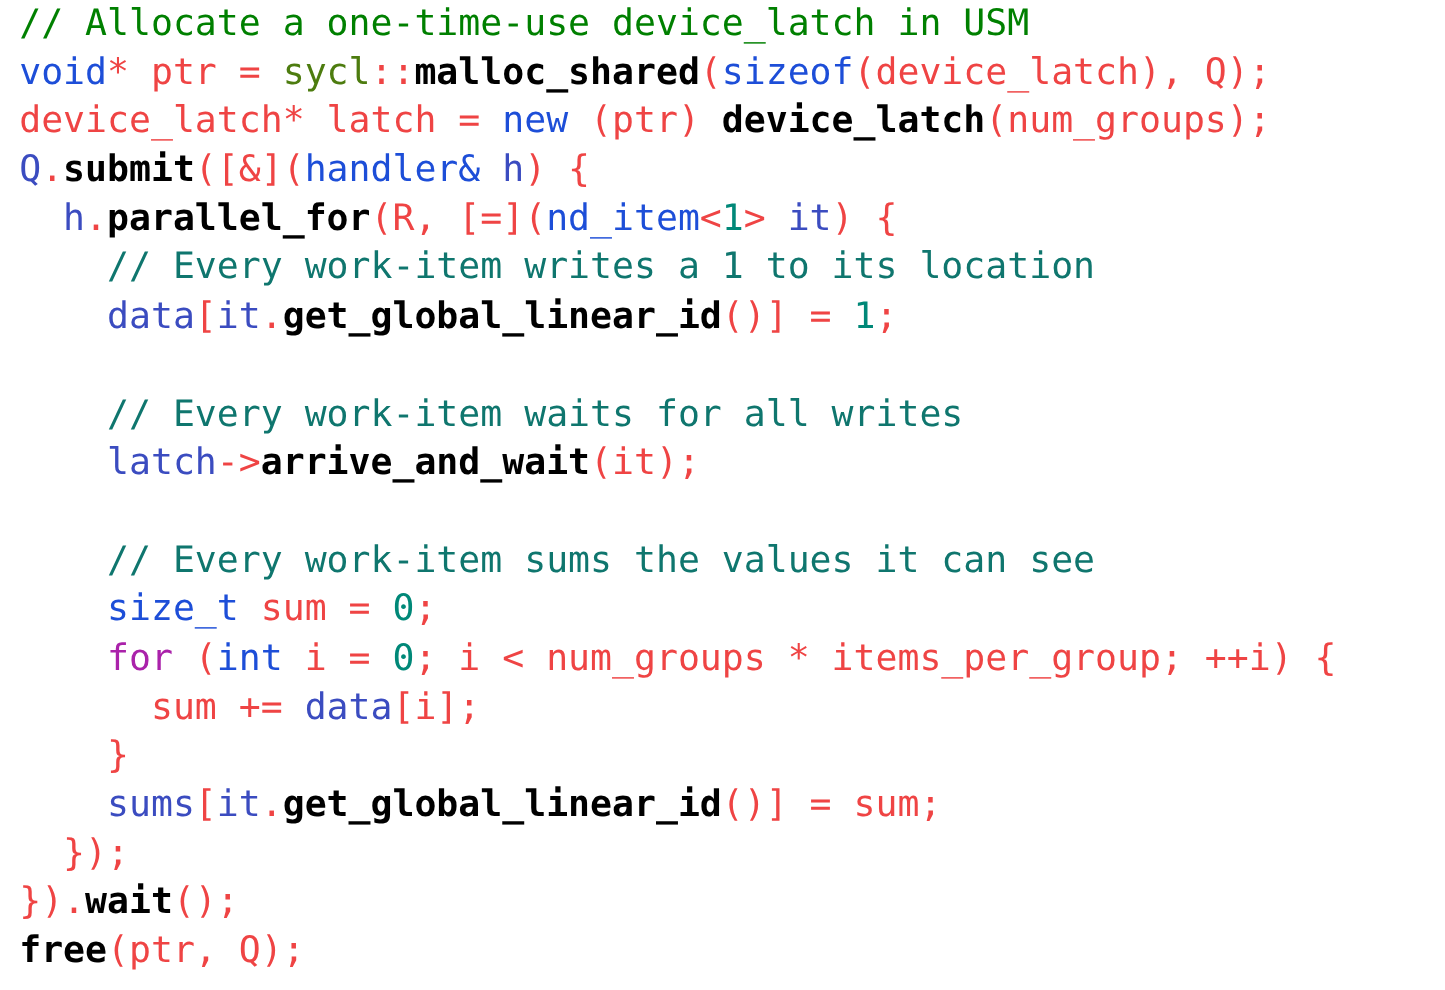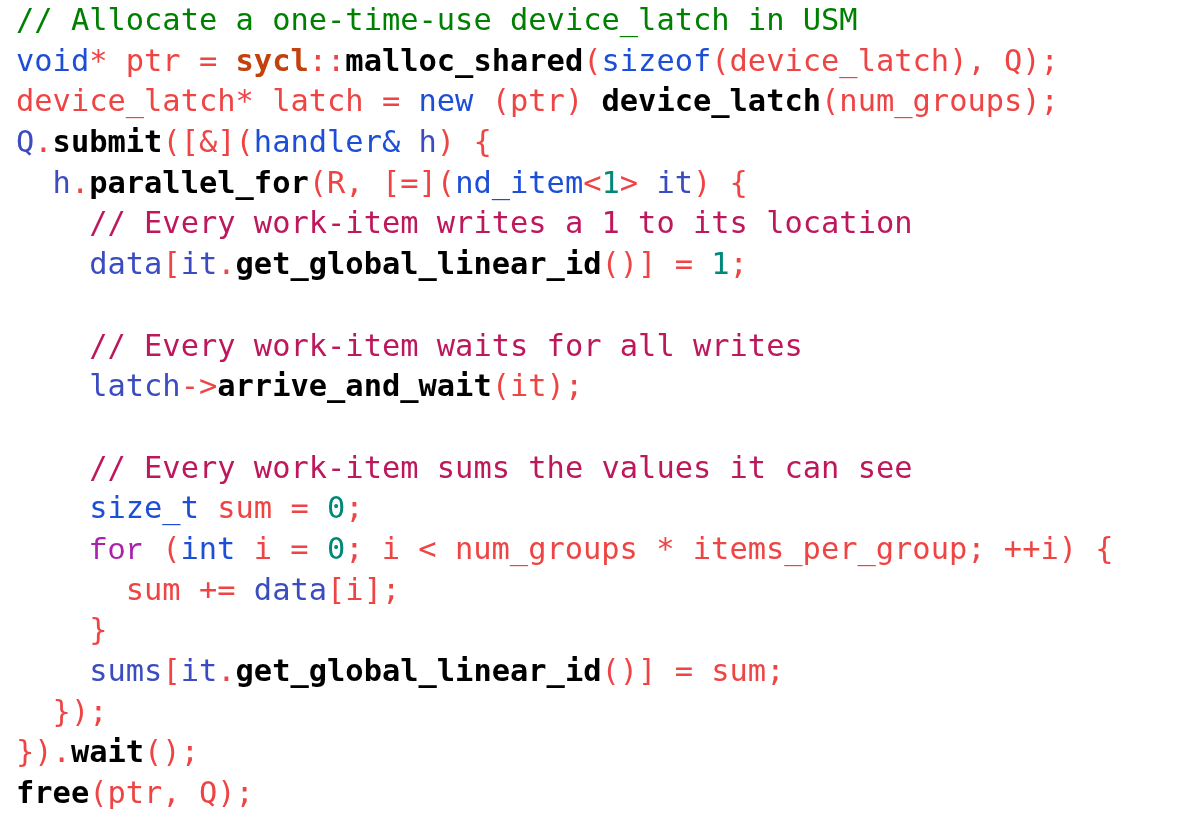--- a/index.html
+++ b/index.html
@@ -25,25 +25,25 @@
     font-family: "DejaVu Sans Mono", monospace;
   }
   .ln {
     display: block;
     height: 40.7px;
     white-space: pre;
   }
   
   .t-plain    { color: #ef4444; }
   .t-comment  { color: #008000; }
-  .t-comment2 { color: #be185d; }
+  .t-comment2 { color: #0f766e; }
   .t-kw       { color: #1d4ed8; }
-  .t-ctrl     { color: #aa22aa; font-family: Liberation Mono, monospace; }
+  .t-ctrl     { color: #aa22aa; }
   .t-type     { color: #1d4ed8; }
   .t-var      { color: #3b4cc0; }
-  .t-ns       { color: #c2410c; font-weight: bold; }
+  .t-ns       { color: #4d7c0f; }
   .t-fn       { color: #000000; font-weight: bold; }
   .t-num      { color: #008878; }
 </style>
 </head>
 <body>
 
 <div id="code-block"><span class="ln"><span class="t-comment">// Allocate a one-time-use device_latch in USM</span></span><span class="ln"><span class="t-kw">void</span><span class="t-plain">* ptr = </span><span class="t-ns">sycl</span><span class="t-plain">::</span><span class="t-fn">malloc_shared</span><span class="t-plain">(</span><span class="t-kw">sizeof</span><span class="t-plain">(device_latch), Q);</span></span><span class="ln"><span class="t-plain">device_latch* latch = </span><span class="t-kw">new</span><span class="t-plain"> (ptr) </span><span class="t-fn">device_latch</span><span class="t-plain">(num_groups);</span></span><span class="ln"><span class="t-var">Q</span><span class="t-plain">.</span><span class="t-fn">submit</span><span class="t-plain">([&amp;](</span><span class="t-type">handler&amp;</span><span class="t-plain"> </span><span class="t-var">h</span><span class="t-plain">) {</span></span><span class="ln"><span class="t-plain">  </span><span class="t-var">h</span><span class="t-plain">.</span><span class="t-fn">parallel_for</span><span class="t-plain">(R, [=](</span><span class="t-type">nd_item</span><span class="t-plain">&lt;</span><span class="t-num">1</span><span class="t-plain">&gt; </span><span class="t-var">it</span><span class="t-plain">) {</span></span><span class="ln"><span class="t-plain">    </span><span class="t-comment2">// Every work-item writes a 1 to its location</span></span><span class="ln"><span class="t-plain">    </span><span class="t-var">data</span><span class="t-plain">[</span><span class="t-var">it</span><span class="t-plain">.</span><span class="t-fn">get_global_linear_id</span><span class="t-plain">()] = </span><span class="t-num">1</span><span class="t-plain">;</span></span><span class="ln">&nbsp;</span><span class="ln"><span class="t-plain">    </span><span class="t-comment2">// Every work-item waits for all writes</span></span><span class="ln"><span class="t-plain">    </span><span class="t-var">latch</span><span class="t-plain">-&gt;</span><span class="t-fn">arrive_and_wait</span><span class="t-plain">(it);</span></span><span class="ln">&nbsp;</span><span class="ln"><span class="t-plain">    </span><span class="t-comment2">// Every work-item sums the values it can see</span></span><span class="ln"><span class="t-plain">    </span><span class="t-type">size_t</span><span class="t-plain"> sum = </span><span class="t-num">0</span><span class="t-plain">;</span></span><span class="ln"><span class="t-plain">    </span><span class="t-ctrl">for</span><span class="t-plain"> (</span><span class="t-type">int</span><span class="t-plain"> i = </span><span class="t-num">0</span><span class="t-plain">; i &lt; num_groups * items_per_group; ++i) {</span></span><span class="ln"><span class="t-plain">      sum += </span><span class="t-var">data</span><span class="t-plain">[i];</span></span><span class="ln"><span class="t-plain">    }</span></span><span class="ln"><span class="t-plain">    </span><span class="t-var">sums</span><span class="t-plain">[</span><span class="t-var">it</span><span class="t-plain">.</span><span class="t-fn">get_global_linear_id</span><span class="t-plain">()] = sum;</span></span><span class="ln"><span class="t-plain">  });</span></span><span class="ln"><span class="t-plain">}).</span><span class="t-fn">wait</span><span class="t-plain">();</span></span><span class="ln"><span class="t-fn">free</span><span class="t-plain">(ptr, Q);</span></span></div>
 
 </body></html>

